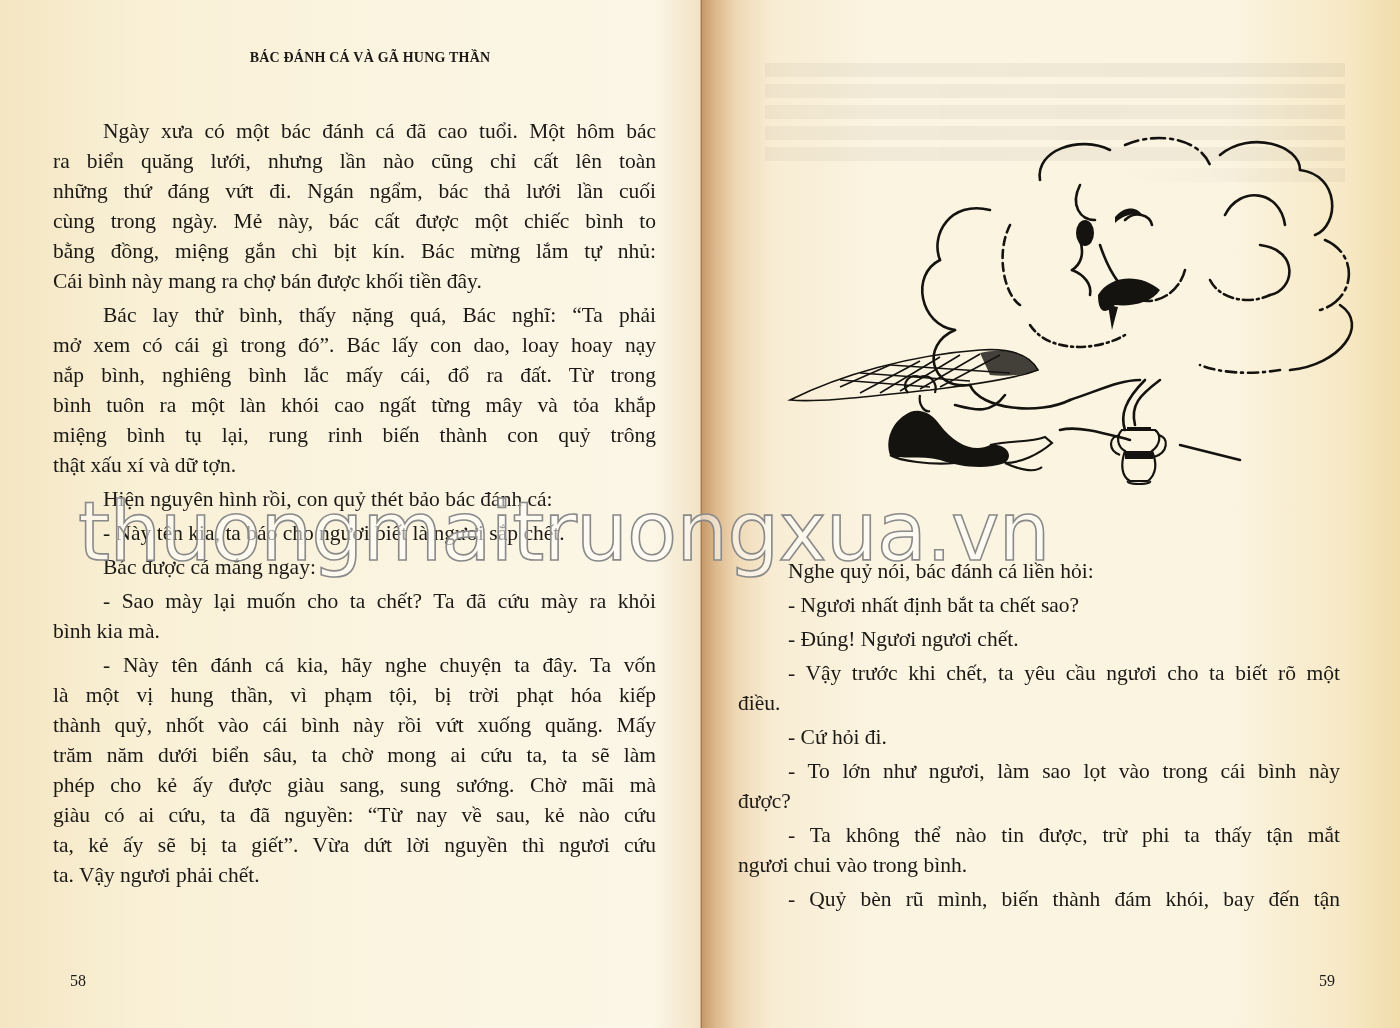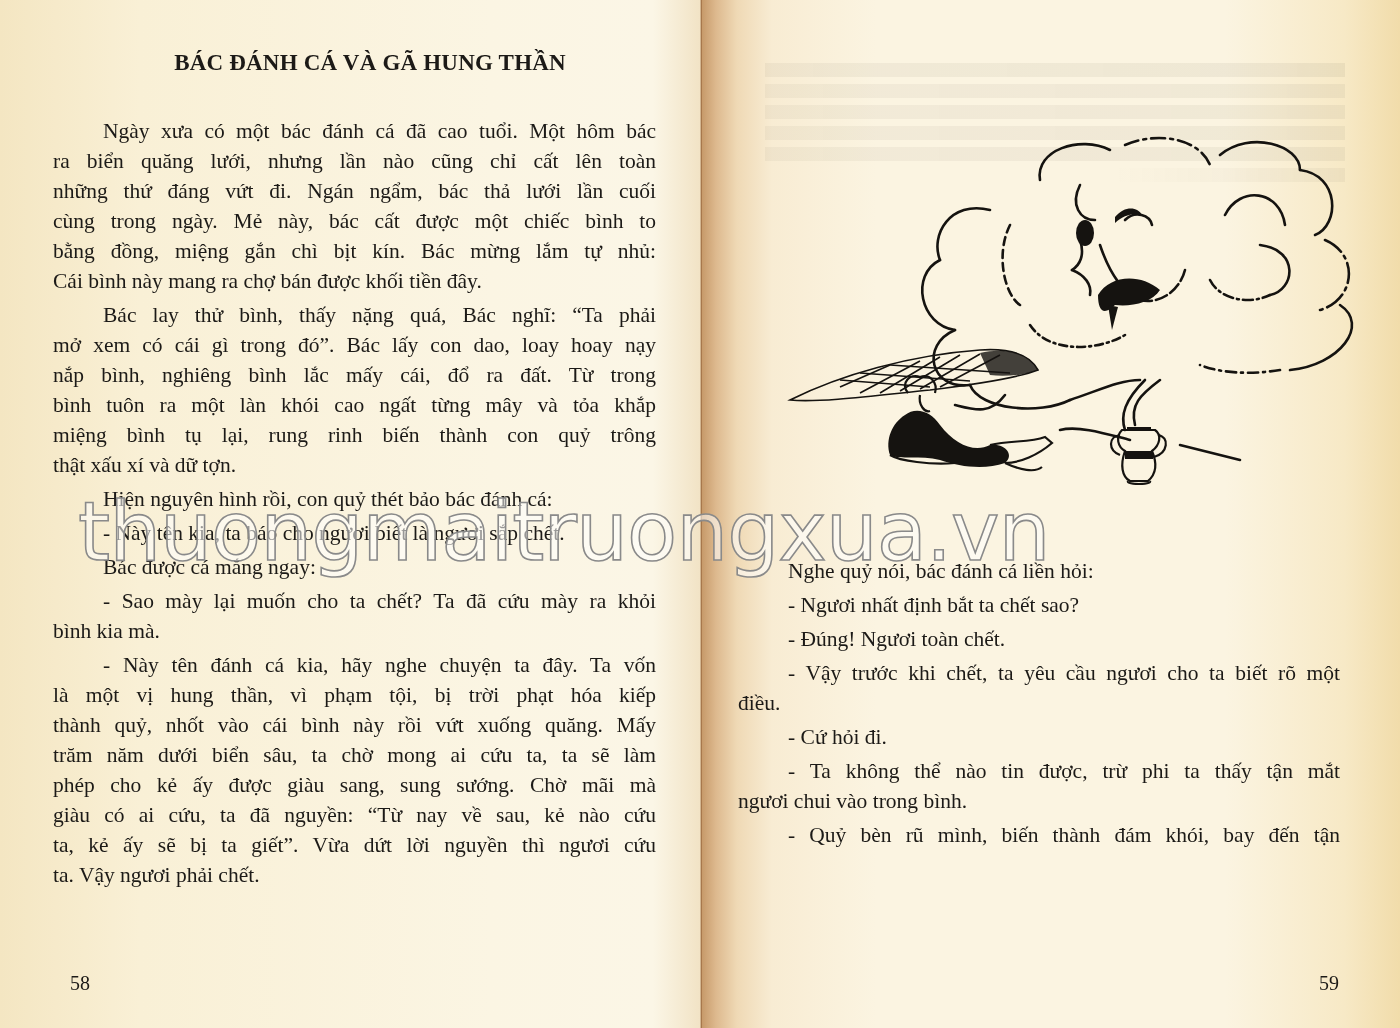--- a/index.html
+++ b/index.html
@@ -21,34 +21,34 @@
     left: 702px; width: 698px;
     background: linear-gradient(90deg, #c79a6a 0%, #ddb98e 2%, #efd9b5 5%, #f8ecd3 10%, #fbf4e1 25%, #fbf4e1 75%, #f7e9c6 92%, #f1dcaa 100%);
   }
   .gutter-line {
     position: absolute; left: 700px; top: 0; width: 3px; height: 1028px;
     background: linear-gradient(90deg, #e9d6b5, #a7784c, #d8b48a);
   }
   .title {
     position: absolute; left: 160px; top: 50px; width: 420px;
     font-family: "Liberation Serif", serif; font-weight: bold;
-    font-size: 23px; letter-spacing: 0.2px; text-align: center; white-space: nowrap;
+    font-size: 14px; letter-spacing: 0.2px; text-align: center; white-space: nowrap;
   }
   .text-block {
     position: absolute;
     font-family: Liberation Serif, serif;
     font-size: 21.5px; line-height: 30px;
   }
   .left-text { left: 78px; top: 116px; width: 578px; }
   .right-text { left: 763px; top: 556px; width: 577px; }
   .para { margin: 0 0 4px 0; text-align: justify; text-align-last: left; text-indent: 25px; }
   .line { display: block; white-space: nowrap; }
   .line.j { text-align: justify; text-align-last: justify; }
   .pnum {
-    position: absolute; top: 972px; font-family: "Liberation Serif", serif; font-size: 20px;
+    position: absolute; top: 972px; font-family: "Liberation Serif", serif; font-size: 16px;
   }
   .pnum-left { left: 70px; }
   .pnum-right { left: 1319px; }
   .illustration { position: absolute; left: 780px; top: 125px; width: 600px; height: 360px; }
   .bleed {
     position: absolute; left: 765px; top: 56px; width: 580px;
     font-family: "Liberation Serif", serif; font-size: 20px; line-height: 28px;
     color: rgba(120,110,95,0.18); transform: scaleX(-1); pointer-events: none;
   }
   .bleed span { display: block; height: 28px; background: transparent; }
@@ -205,28 +205,32 @@
   </svg>
 
   <div class="text-block right-text">
     <p class="para">
       <span class="line">Nghe quỷ nói, bác đánh cá liền hỏi:</span>
     </p>
     <p class="para">
       <span class="line">- Ngươi nhất định bắt ta chết sao?</span>
     </p>
     <p class="para">
-      <span class="line">- Đúng!  Ngươi toàn chết.</span>
+      <span class="line">- Đúng!  Ngươi ngươi chết.</span>
     </p>
     <p class="para">
       <span class="line j">- Vậy trước khi chết, ta yêu cầu ngươi cho ta biết rõ một</span>
       <span class="line" style="text-indent:-25px">điều.</span>
     </p>
     <p class="para">
       <span class="line">- Cứ hỏi đi.</span>
+    </p>
+    <p class="para">
+      <span class="line j">- To lớn như ngươi, làm sao lọt vào trong cái bình này</span>
+      <span class="line" style="text-indent:-25px">được?</span>
     </p>
     <p class="para">
       <span class="line j">- Ta không thể nào tin được, trừ phi ta thấy tận mắt</span>
       <span class="line" style="text-indent:-25px">ngươi chui vào trong bình.</span>
     </p>
     <p class="para">
       <span class="line j">- Quỷ bèn rũ mình, biến thành đám khói, bay đến tận</span>
     </p>
   </div>
 

